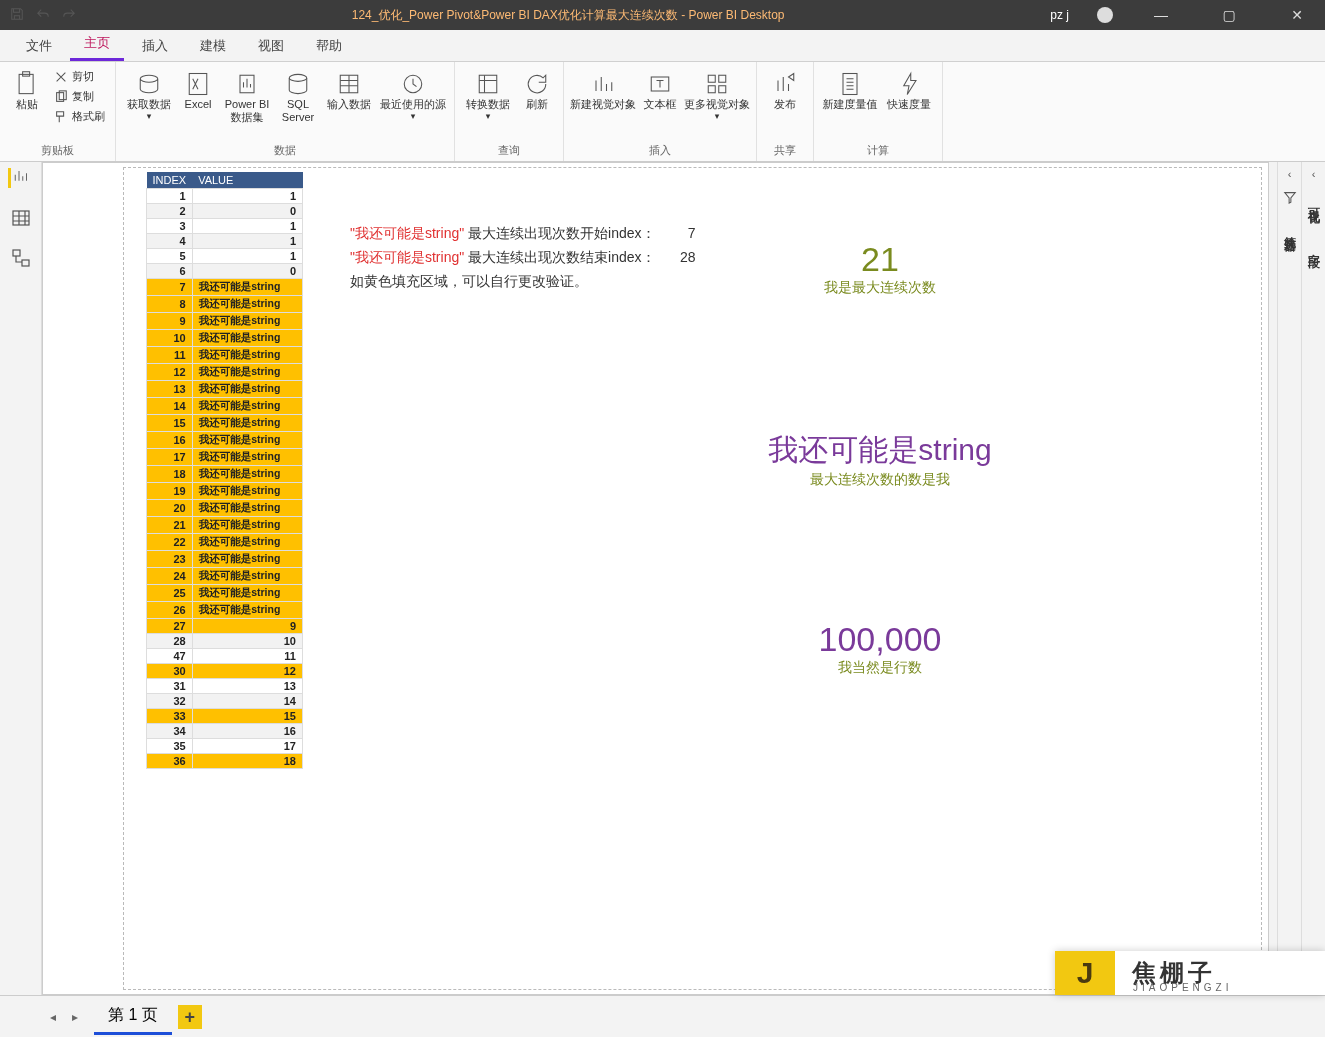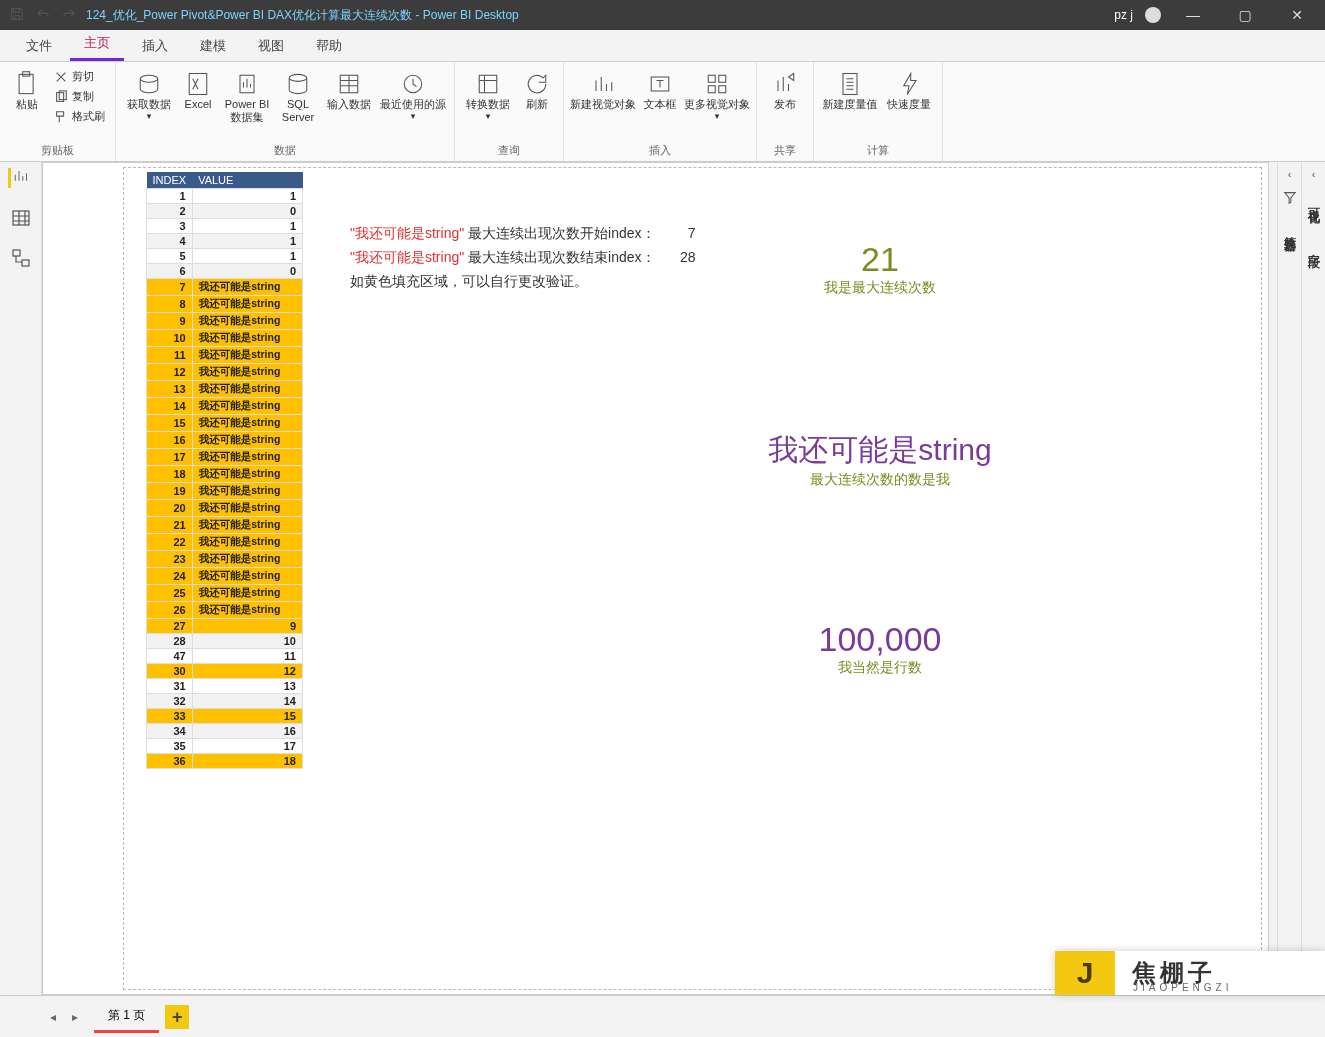--- a/index.html
+++ b/index.html
@@ -2,22 +2,22 @@
 <html><head>
 <meta charset="utf-8">
 <style>
 * { margin:0; padding:0; box-sizing:border-box; font-family:"Microsoft YaHei","Segoe UI",sans-serif; }
 body { background:#f3f3f3; width:1325px; height:1037px; overflow:hidden; position:relative; }
 
 
 .titlebar { height:30px; background:#3c3c3c; color:#fff; display:flex; align-items:center; font-size:12px; }
 .titlebar .qat { display:flex; gap:12px; padding:0 10px; }
 .titlebar .qat svg { width:14px; height:14px; fill:#e0e0e0; }
-.titlebar .title { flex:1; text-align:left; color:#7dd3fc; }
-.titlebar .right { display:flex; align-items:center; gap:12px; padding-right:8px; }
+.titlebar .title { flex:1; text-align:center; color:#fdba74; }
+.titlebar .right { display:flex; align-items:center; gap:28px; padding-right:8px; }
 .titlebar .avatar { width:16px; height:16px; border-radius:50%; background:#ddd; }
 .titlebar .winbtn { width:40px; text-align:center; font-size:14px; color:#ddd; }
 
 
 .ribbontabs { height:32px; background:#f3f3f3; display:flex; align-items:flex-end; padding-left:12px; gap:4px; border-bottom:1px solid #d0d0d0;}
 .ribbontabs .tab { padding:6px 14px; font-size:13px; color:#444; cursor:default;}
 .ribbontabs .tab.active { border-bottom:3px solid #6d28d9; color:#be185d; font-weight:500;}
 
 
 .ribbon { height:100px; background:#fafafa; border-bottom:1px solid #ccc; display:flex; }
@@ -59,21 +59,21 @@
 
 
 .rpane { position:absolute; right:0; top:162px; width:48px; bottom:42px; background:#f3f3f3; display:flex; }
 .rpane .col { width:24px; border-left:1px solid #ddd; display:flex; flex-direction:column; align-items:center; padding-top:6px; gap:10px;}
 .rpane .col .chev { font-size:11px; color:#555;}
 .rpane .vlabel { writing-mode:vertical-rl; font-size:12px; color:#333; margin-top:8px; font-weight:700; letter-spacing:2px;}
 
 
 .footer { position:absolute; left:0; right:0; bottom:0; height:42px; background:#f3f3f3; border-top:1px solid #ccc; display:flex; align-items:center; padding-left:50px; gap:6px;}
 .footer .scroll { width:16px; font-size:12px; color:#666;}
-.footer .page { padding:6px 14px; font-size:12px; border-bottom:3px solid #ef4444;}
+.footer .page { padding:6px 14px; font-size:16px; border-bottom:3px solid #1d4ed8;}
 .footer .plus { width:24px; height:24px; background:#f2c811; color:#444; text-align:center; line-height:24px; font-weight:700; font-size:18px;}
 
 
 .logo { position:absolute; right:0; bottom:42px; width:270px; height:44px; background:linear-gradient(90deg,#f2c811 0,#f2c811 60px,#fff 60px); display:flex; align-items:center; box-shadow:0 0 8px rgba(0,0,0,.2);}
 .logo .j { width:60px; text-align:center; font-size:30px; font-weight:700; color:#4a3a10;}
 .logo .cn { font-size:24px; font-weight:700; color:#333; margin-left:17px; letter-spacing:4px;}
 .logo .py { position:absolute; left:78px; bottom:2px; font-size:10px; letter-spacing:4px; color:#666;}
 
 
 .ico { fill:none; stroke:#555; stroke-width:1.2; }

